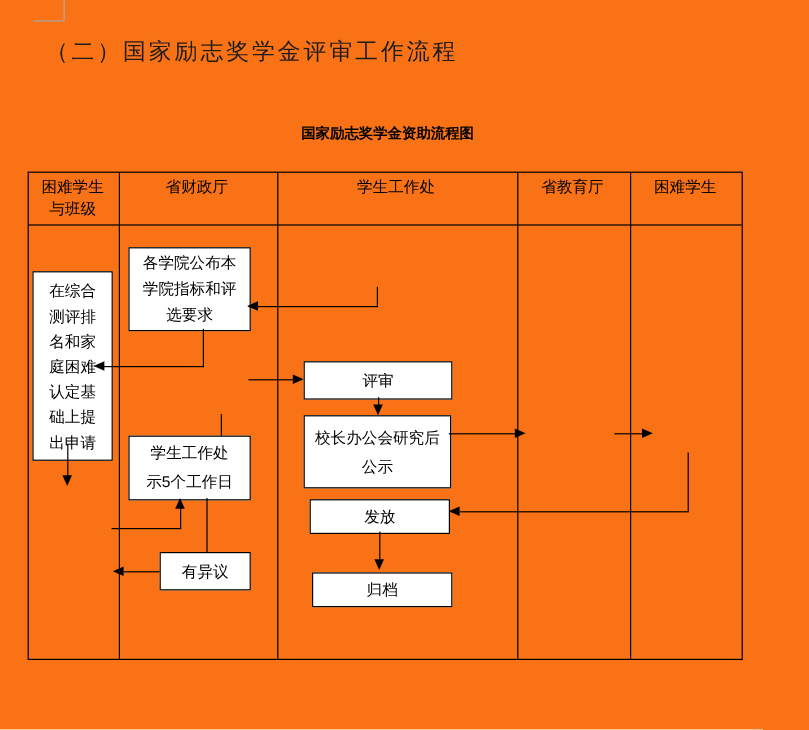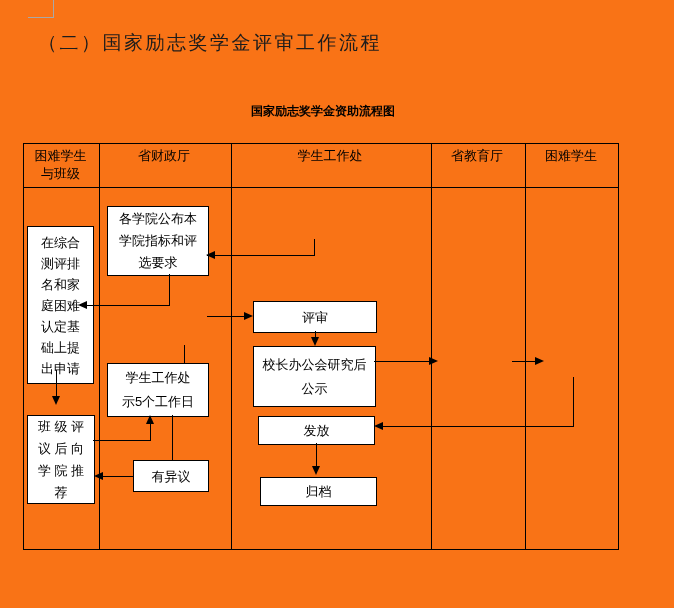--- a/index.html
+++ b/index.html
@@ -50,24 +50,20 @@
   <div class="lane-header" style="left:430px;width:94px">省教育厅</div>
   <div class="lane-header" style="left:524px;width:94px">困难学生</div>
 
   <div class="node" style="left:27px;top:226px;width:65px;height:156px;line-height:21px">在综合
 测评排
 名和家
 庭困难
 认定基
 础上提
 出申请</div>
-  <div class="node" style="left:27px;top:415px;width:66px;height:87px;line-height:22px">班 级 评
-议 后 向
-学 院 推
-荐</div>
   <div class="node" style="left:107px;top:206px;width:100px;height:68px;line-height:22px">各学院公布本
 学院指标和评
 选要求</div>
   <div class="node" style="left:107px;top:363px;width:100px;height:52px;line-height:24px">学生工作处
 示5个工作日</div>
   <div class="node" style="left:133px;top:460px;width:74px;height:30px">有异议</div>
   <div class="node" style="left:253px;top:301px;width:122px;height:30px">评审</div>
   <div class="node" style="left:253px;top:346px;width:121px;height:59px;line-height:24px">校长办公会研究后
 公示</div>
   <div class="node" style="left:258px;top:416px;width:115px;height:27px">发放</div>

